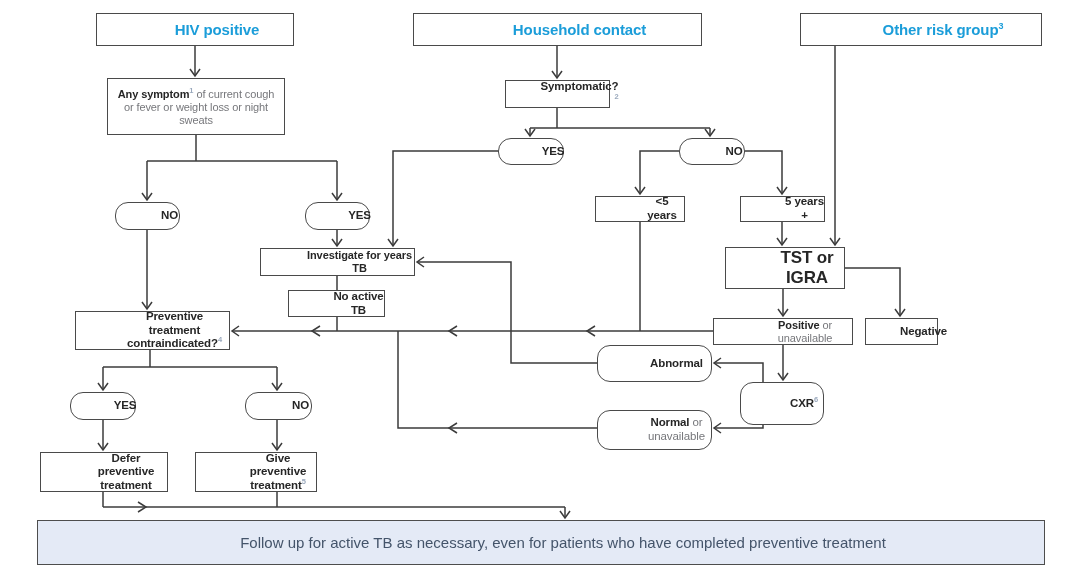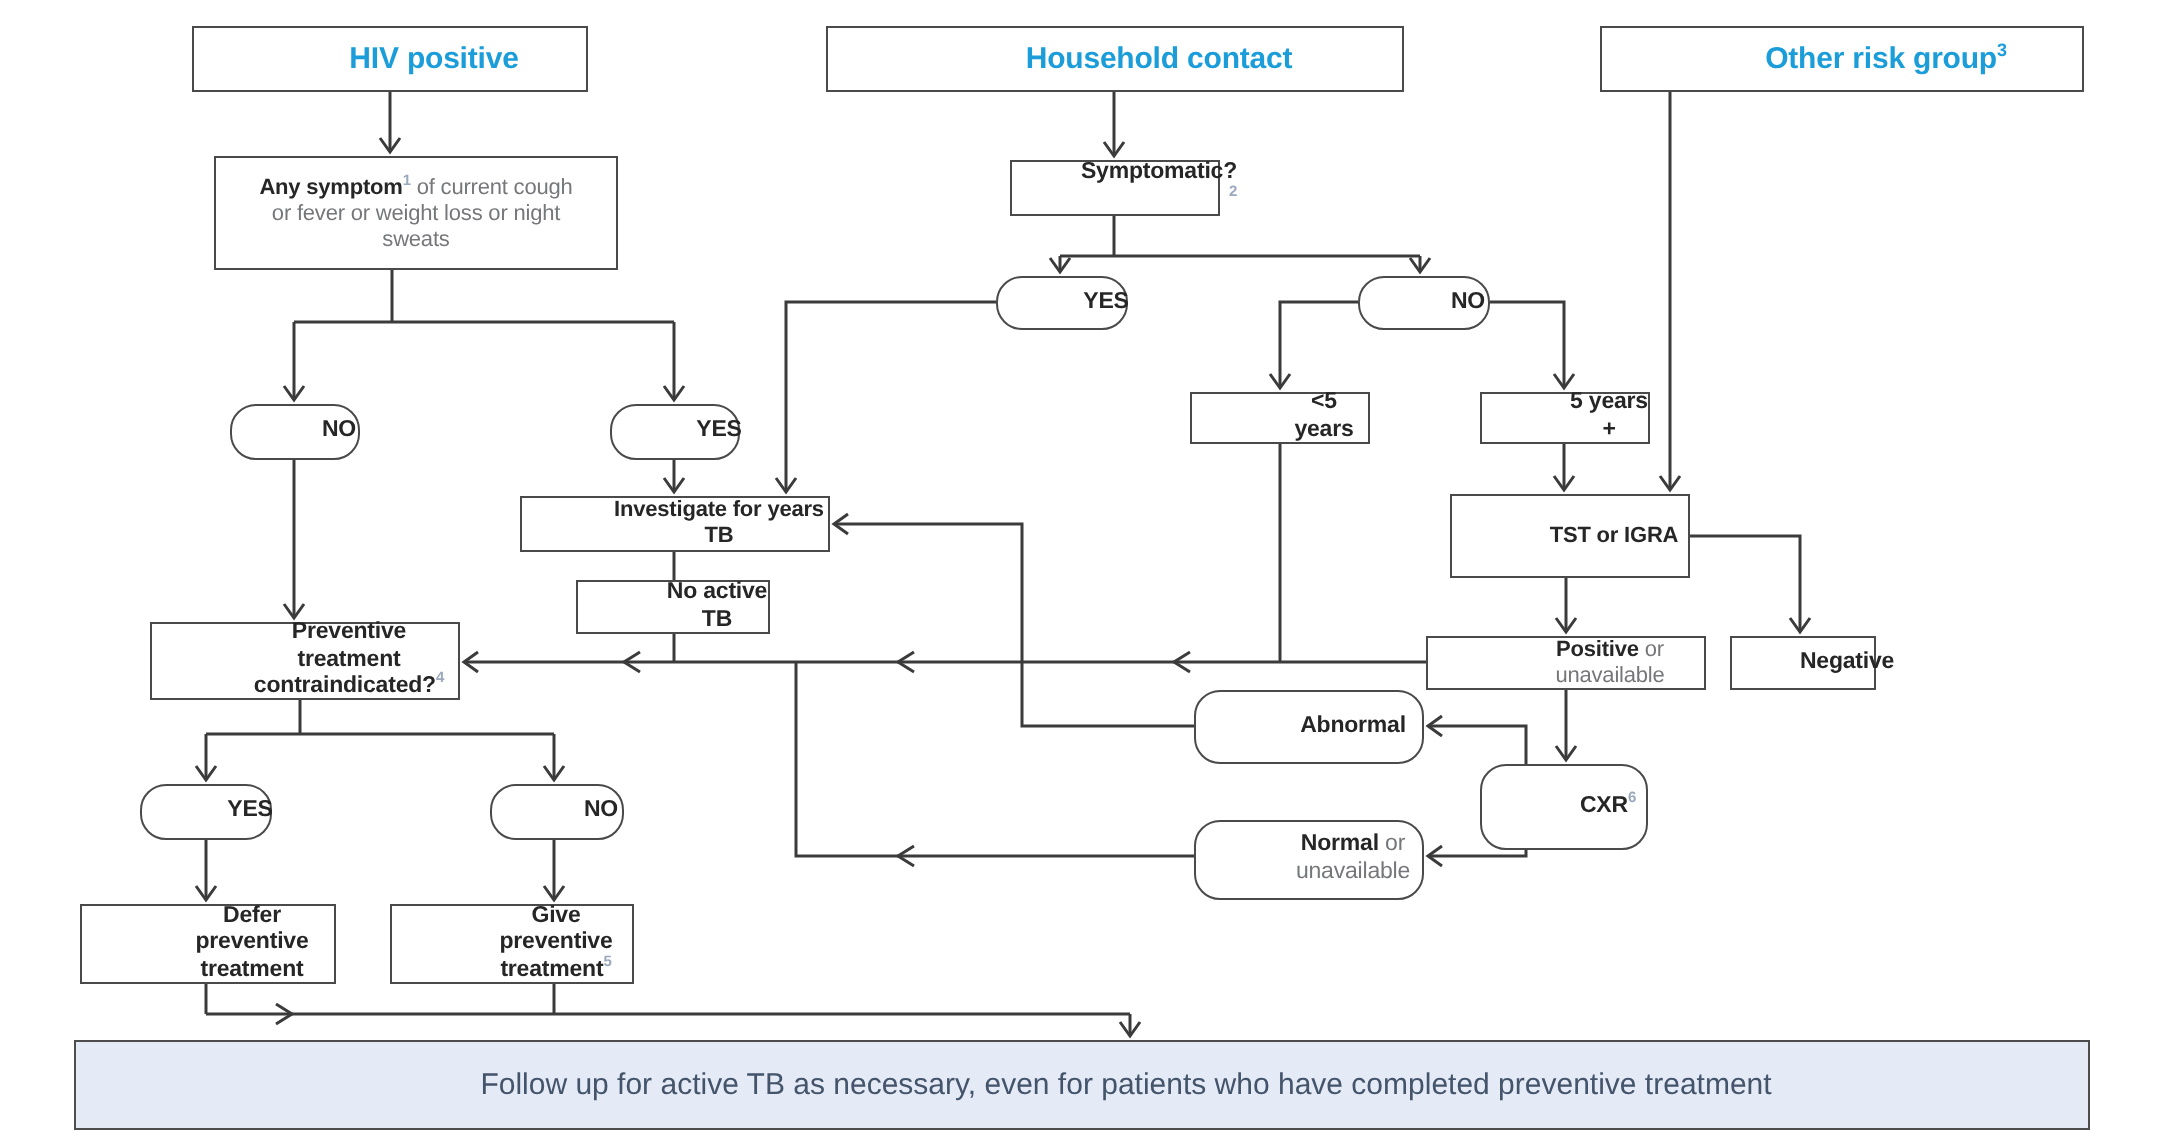--- a/index.html
+++ b/index.html
@@ -91,21 +91,21 @@
   <div class="box hdr" style="left:96px;top:13px;width:198px;height:33px;">
     <span>HIV positive</span>
   </div>
   <div class="box hdr" style="left:413px;top:13px;width:289px;height:33px;">
     <span>Household contact</span>
   </div>
   <div class="box hdr" style="left:800px;top:13px;width:242px;height:33px;">
     <span><span>Other risk group</span><sup style="font-size:9px;">3</sup></span>
   </div>
 
-  <div class="box small" style="left:107px;top:78px;width:202px;height:57px;padding:2px 20px;display:block;padding-top:9px;">
+  <div class="box small" style="left:107px;top:78px;width:178px;height:57px;padding:2px 4px;display:block;padding-top:9px;">
     <span class="b">Any symptom</span><sup class="fn">1</sup><span class="g"> of current cough or fever or weight loss or night sweats</span>
   </div>
 
   <div class="box round" style="left:115px;top:202px;width:65px;height:28px;">
     <span>NO</span>
   </div>
   <div class="box round" style="left:305px;top:202px;width:65px;height:28px;">
     <span>YES</span>
   </div>
 
@@ -148,21 +148,21 @@
     <span>NO</span>
   </div>
 
   <div class="box" style="left:595px;top:196px;width:90px;height:26px;">
     <span>&lt;5 years</span>
   </div>
   <div class="box" style="left:740px;top:196px;width:85px;height:26px;">
     <span>5 years +</span>
   </div>
 
-  <div class="box" style="left:725px;top:247px;width:120px;height:42px;font-size:11px;">
+  <div class="box" style="left:725px;top:247px;width:120px;height:42px;font-size:17px;">
     <span>TST or IGRA</span>
   </div>
 
   <div class="box small" style="left:713px;top:318px;width:140px;height:27px;">
     <span><span class="b">Positive</span><span class="g"> or unavailable</span></span>
   </div>
   <div class="box" style="left:865px;top:318px;width:73px;height:27px;">
     <span>Negative</span>
   </div>
 

